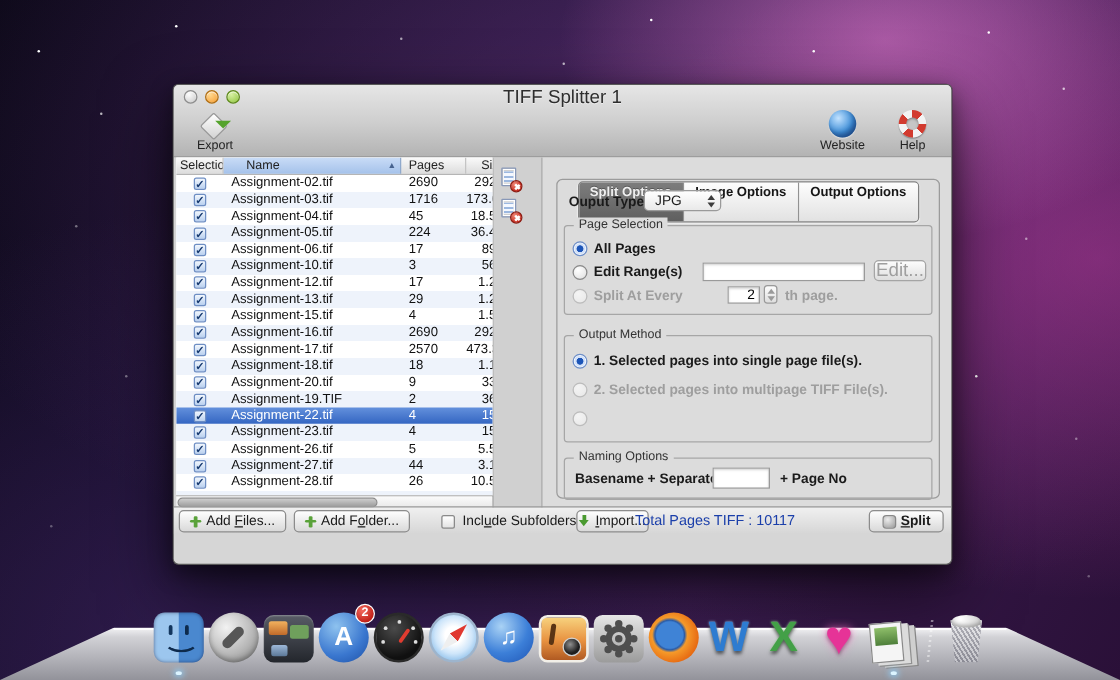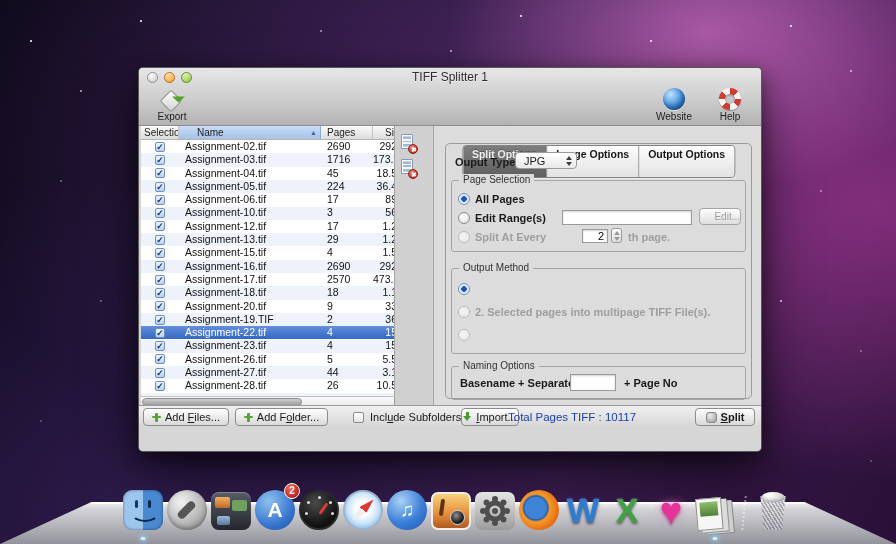--- a/index.html
+++ b/index.html
@@ -26,21 +26,21 @@
       860px 350px rgba(255,255,255,.4), 40px 420px rgba(255,255,255,.3), 500px 437px rgba(255,255,255,.35),
       870px 460px rgba(255,255,255,.3); }
 
   
   .window { position:absolute; left:138px; top:67px; width:624px; height:385px;
     background:#d6d6d6; border:1px solid rgba(20,20,20,.65); border-radius:5px; overflow:hidden;
     box-shadow:0 22px 55px rgba(0,0,0,.6), 0 6px 18px rgba(0,0,0,.45); font-size:11px; color:#1a1a1a; }
 
   .chrome { position:absolute; top:0; left:0; right:0; height:58px;
     background:linear-gradient(#e6e6e6, #cdcdcd 55%, #b3b3b3); border-bottom:1px solid #8d8d8d; }
-  .titlebar { position:relative; height:19px; text-align:center; font-size:12px; line-height:19px;
+  .titlebar { position:relative; height:19px; text-align:center; font-size:15px; line-height:19px;
     color:#2e2e2e; text-shadow:0 1px 0 rgba(255,255,255,.55); }
   .lights { position:absolute; left:8px; top:4px; display:flex; gap:6px; }
   .light { width:11px; height:11px; border-radius:50%; box-shadow:inset 0 1px 1px rgba(255,255,255,.7); }
   .lt-close { background:radial-gradient(circle at 35% 30%, #fcfcfc, #c7c7c7); border:1px solid #8e8e8e; }
   .lt-min   { background:radial-gradient(circle at 35% 30%, #ffd88f, #f59d33); border:1px solid #b06f14; }
   .lt-zoom  { background:radial-gradient(circle at 35% 30%, #d6f0a2, #8fc43c); border:1px solid #5f8a1c; }
 
   .tool-export { position:absolute; left:10px; top:22px; width:46px; text-align:center; font-size:10px; color:#222; cursor:default; }
   .exp-ic { position:relative; width:24px; height:20px; margin:0 auto 1px; }
   .exp-ic::before { content:""; position:absolute; left:3px; top:3px; width:14px; height:14px;
@@ -133,22 +133,22 @@
   .dim { color:#9e9e9e; }
 
   .tfield { position:absolute; background:#fff; border:1px solid #9a9a9a; box-shadow:inset 0 1px 2px rgba(0,0,0,.18);
     font-size:11px; font-family:"Liberation Sans",sans-serif; padding:0 3px; }
   .stepper { position:absolute; width:11px; height:15px; display:flex; flex-direction:column; gap:2px;
     align-items:center; justify-content:center; background:linear-gradient(#fdfdfd,#dedede);
     border:1px solid #9a9a9a; border-radius:3px; }
   .stepper .tri-up { border-bottom-color:#9a9a9a; } .stepper .tri-dn { border-top-color:#9a9a9a; }
 
   .btn-edit { position:absolute; right:4px; top:27px; width:42px; height:17px; border-radius:4px;
-    background:linear-gradient(#fdfdfd,#dedede); border:1px solid #a5a5a5; font-size:10px; color:#9f9f9f;
-    text-align:right; line-height:16px; }
+    background:linear-gradient(#fdfdfd,#dedede); border:1px solid #a5a5a5; font-size:15px; color:#9f9f9f;
+    text-align:center; line-height:16px; }
 
   
   .bottombar { position:absolute; left:0; right:0; bottom:24px; height:22px;
     background:linear-gradient(#f0f0f0,#d6d6d6); border-top:1px solid #9a9a9a; }
   .pbtn { position:absolute; top:2px; height:18px; border-radius:4px;
     background:linear-gradient(#fefefe,#d9d9d9); border:1px solid #8c8c8c;
     font-size:11px; color:#1a1a1a; display:flex; align-items:center; justify-content:center; gap:4px; }
   .plus-ic { position:relative; width:9px; height:9px; }
   .plus-ic::before { content:""; position:absolute; left:3.2px; top:0; width:2.6px; height:9px; background:#5aa23a; border-radius:1px; }
   .plus-ic::after  { content:""; position:absolute; left:0; top:3.2px; width:9px; height:2.6px; background:#5aa23a; border-radius:1px; }
@@ -512,20 +512,21 @@
           <div class="stepper" style="left:159px;top:47px">
             <span class="tri-up"></span>
               <span class="tri-dn"></span>
           </div>
           <div class="rlabel dim" style="left:176px;top:50px">th page.</div>
         </div>
 
         <div class="group g-method">
           <div class="gtitle">Output Method</div>
           <div class="radio on" style="left:6px;top:14px"></div>
+          <div class="rlabel" style="left:23px;top:14px">1. Selected pages into single page file(s).</div>
           <div class="radio dis" style="left:6px;top:37px"></div>
           <div class="rlabel dim" style="left:23px;top:37px">2. Selected pages into multipage TIFF File(s).</div>
           <div class="radio dis" style="left:6px;top:60px"></div>
         </div>
 
         <div class="group g-naming">
           <div class="gtitle">Naming Options</div>
           <div class="rlabel" style="left:8px;top:10px">Basename + Separator</div>
           <input class="tfield" style="left: 118px; top: 7px; width: 46px; height: 17px;" value="">
           <div class="rlabel" style="left:172px;top:10px">+ Page No</div>

